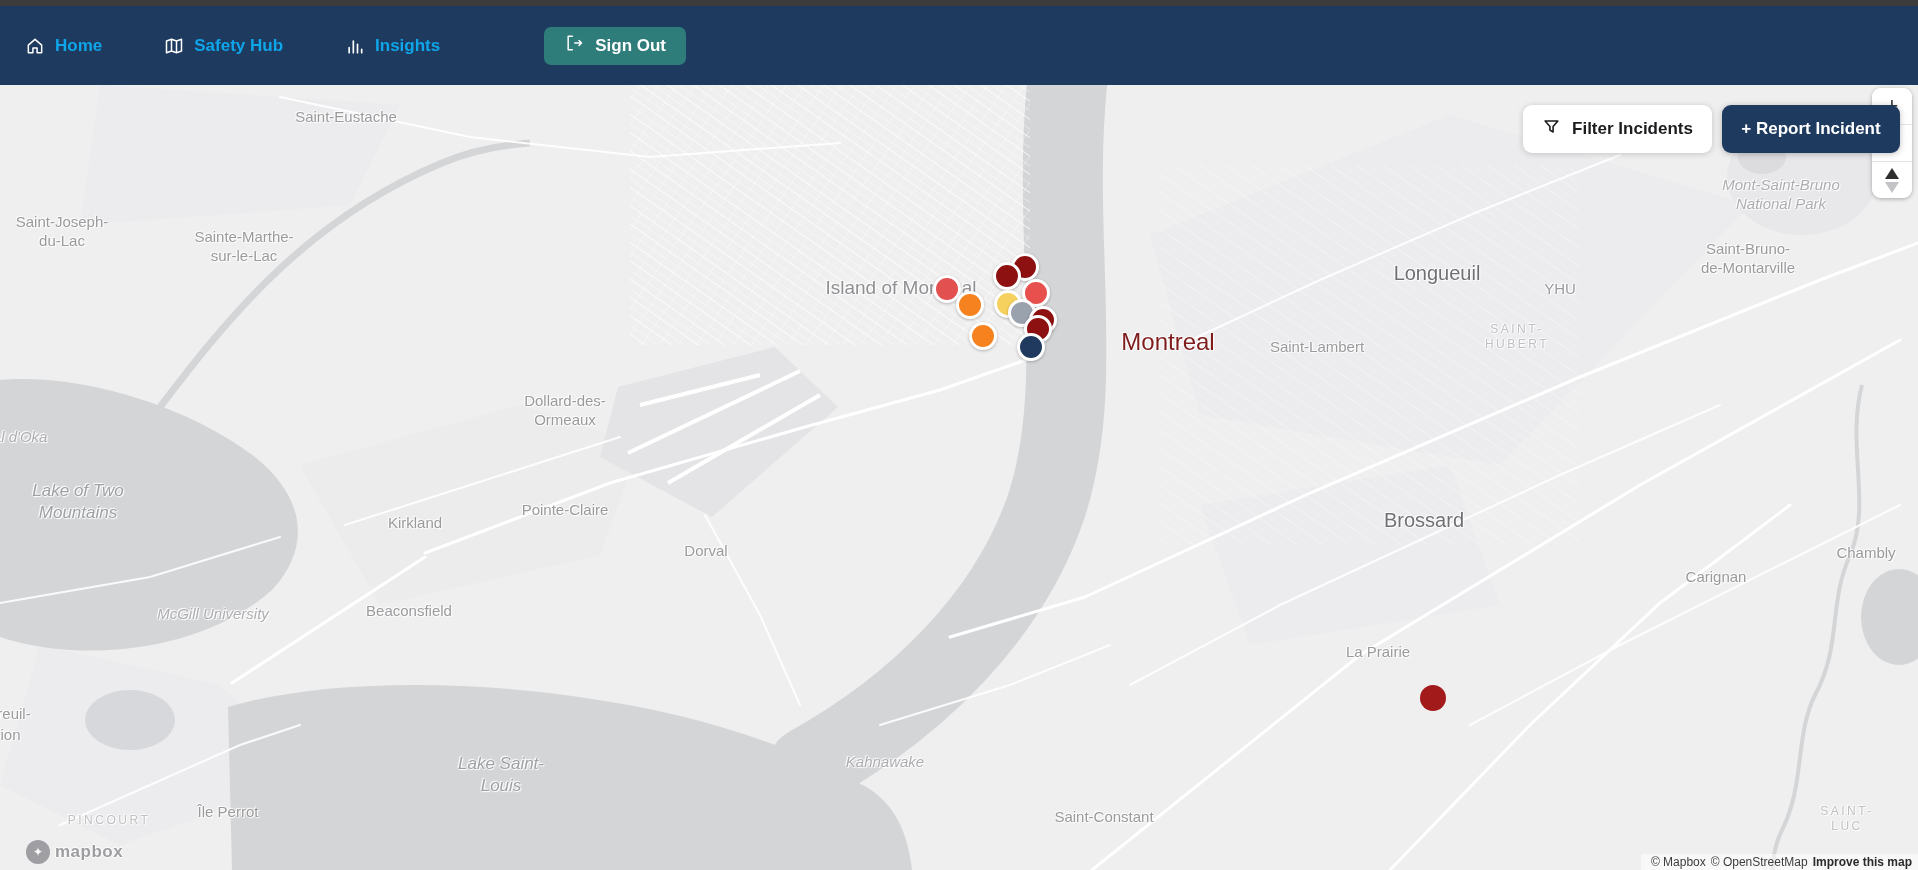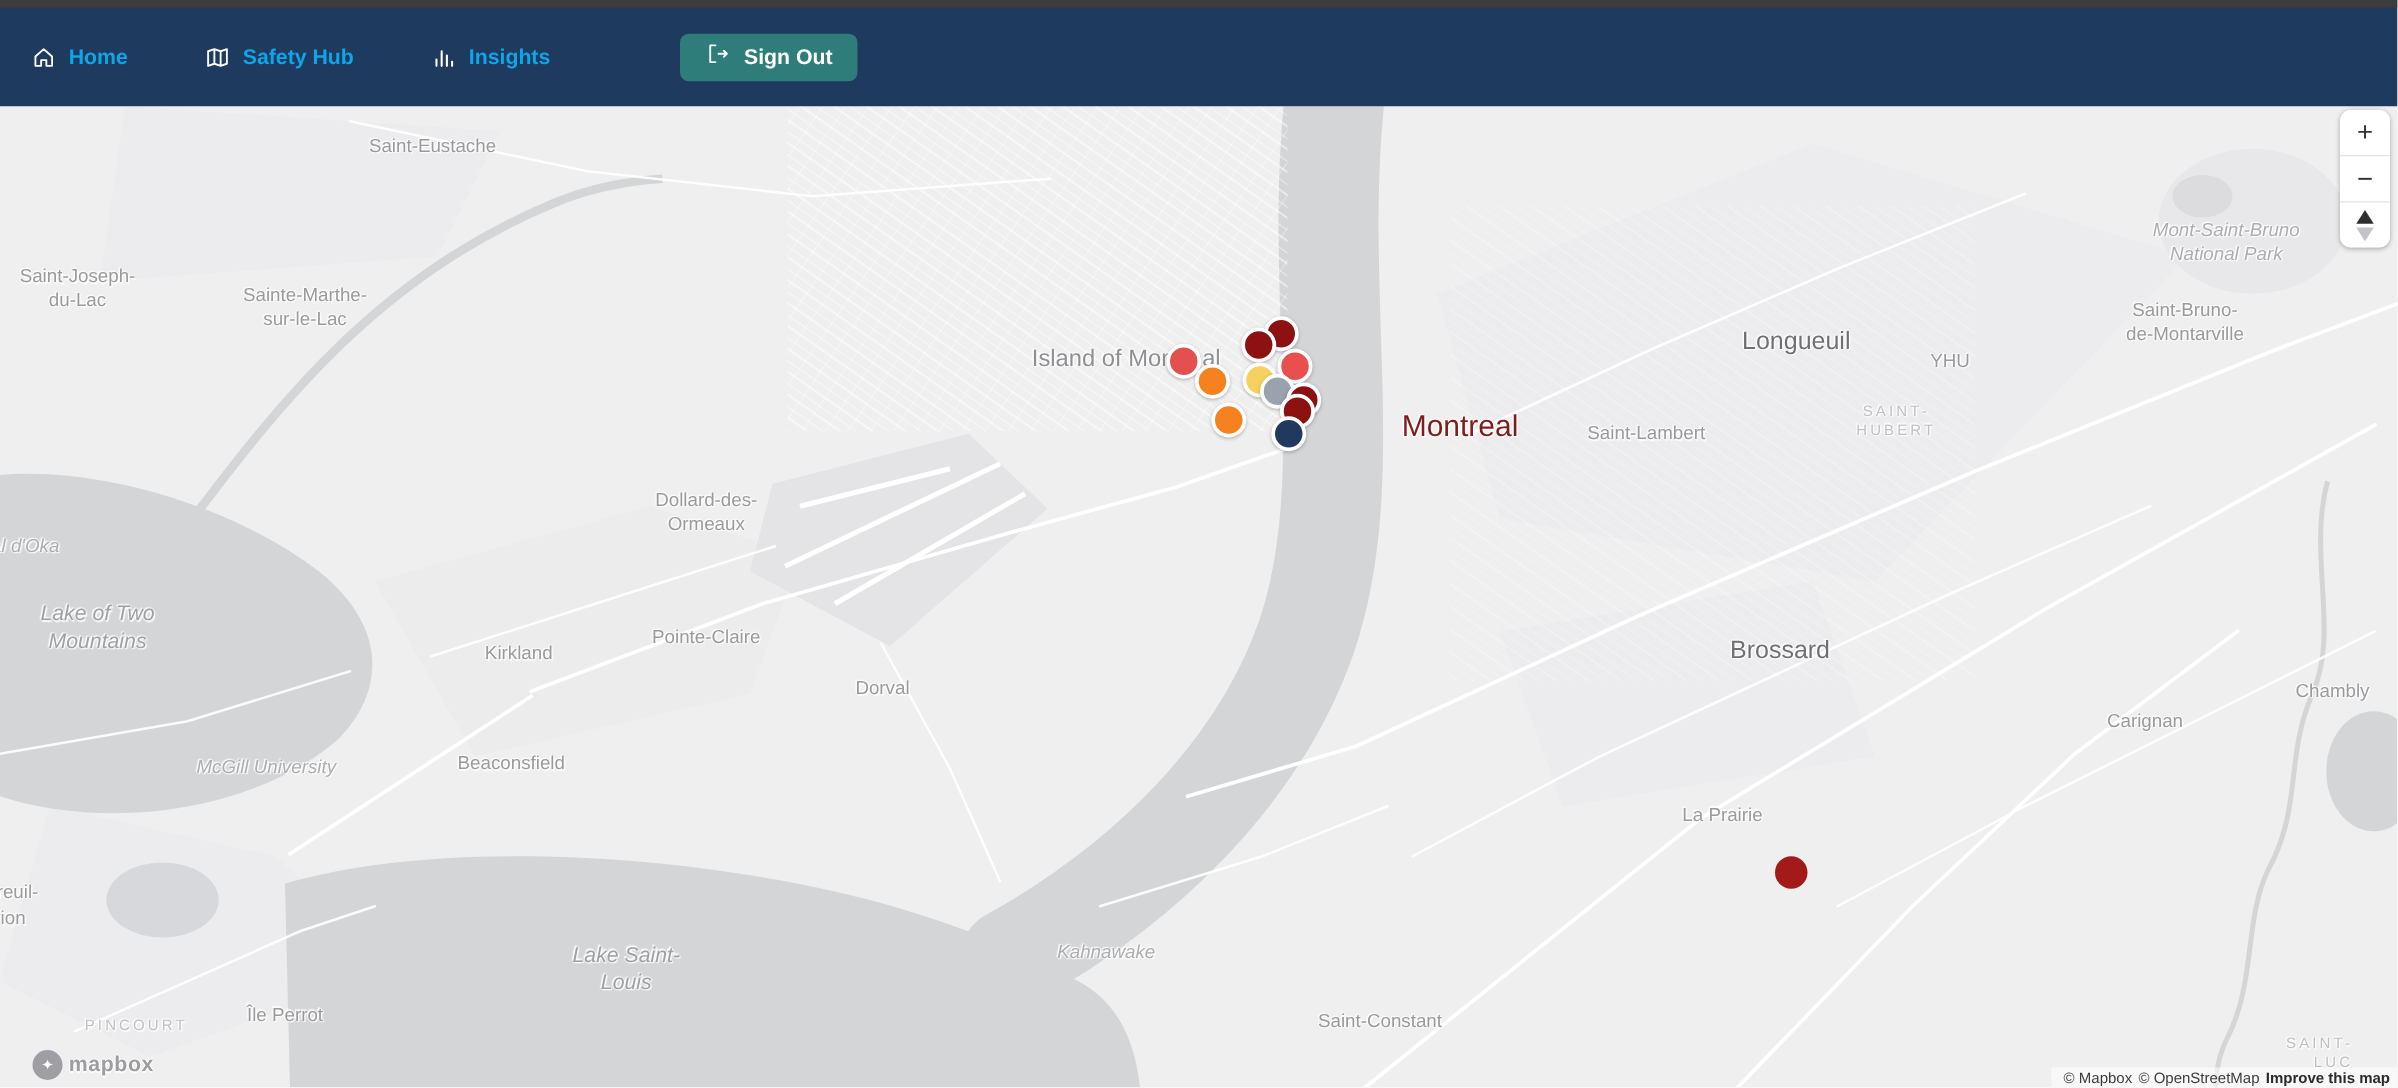--- a/index.html
+++ b/index.html
@@ -203,21 +203,21 @@
         <div class="lbl " style="left: 409px; top: 526px;">Beaconsfield</div>
         <div class="lbl " style="left: 1378px; top: 567px;">La Prairie</div>
         <div class="lbl " style="left: 14px; top: 629px;">reuil-</div>
         <div class="lbl " style="left: 8px; top: 650px;">rion</div>
         <div class="lbl park-lbl" style="left: 885px; top: 677px;">Kahnawake</div>
         <div class="lbl water-lbl" style="left: 501px; top: 690px;">Lake Saint-
 Louis</div>
         <div class="lbl " style="left: 228px; top: 727px;">Île Perrot</div>
         <div class="lbl area-lbl" style="left: 109px; top: 736px;">PINCOURT</div>
         <div class="lbl " style="left: 1104px; top: 732px;">Saint-Constant</div>
-        <div class="lbl area-lbl" style="left: 1847px; top: 758px; text-align: right;">SAINT-LUC</div>
+        <div class="lbl area-lbl" style="left: 1847px; top: 734px;">SAINT-LUC</div>
       </div>
 
     <div id="markers">
         <div class="marker" style="background: rgb(226, 80, 80); left: 947px; top: 204px;"></div>
         <div class="marker" style="background: rgb(142, 17, 17); left: 1025px; top: 182px;"></div>
         <div class="marker" style="background: rgb(142, 17, 17); left: 1007px; top: 191px;"></div>
         <div class="marker" style="background: rgb(232, 80, 78); left: 1036px; top: 208px;"></div>
         <div class="marker" style="background: rgb(246, 130, 31); left: 970px; top: 220px;"></div>
         <div class="marker" style="background: rgb(247, 209, 94); left: 1008px; top: 219px;"></div>
         <div class="marker" style="background: rgb(153, 162, 173); left: 1022px; top: 228px;"></div>
@@ -234,20 +234,31 @@
         </button>
       <button>
           <span>−</span>
         </button>
       <button style="flex-direction:column;">
         <span class="compass-up"></span>
         <span class="compass-dn"></span>
       </button>
     </div>
 
+    <button class="filter-btn">
+      <span>
+        <svg width="19" height="19" viewBox="0 0 24 24" fill="none" stroke="#1c1c1f" stroke-width="2" stroke-linejoin="round">
+            <path d="M4 5 H20 L14 12 V19 L10 16.5 V12 Z"></path>
+          </svg>
+      </span>
+      <span>Filter Incidents</span>
+    </button>
+    <button class="report-btn">
+      <span>+ Report Incident</span>
+    </button>
 
     <div class="mb-logo">
       <span class="mb-circle">
           <span>✦</span>
         </span>
       <span class="mb-word">mapbox</span>
     </div>
 
     <div class="attrib">
       <span>© Mapbox</span>

